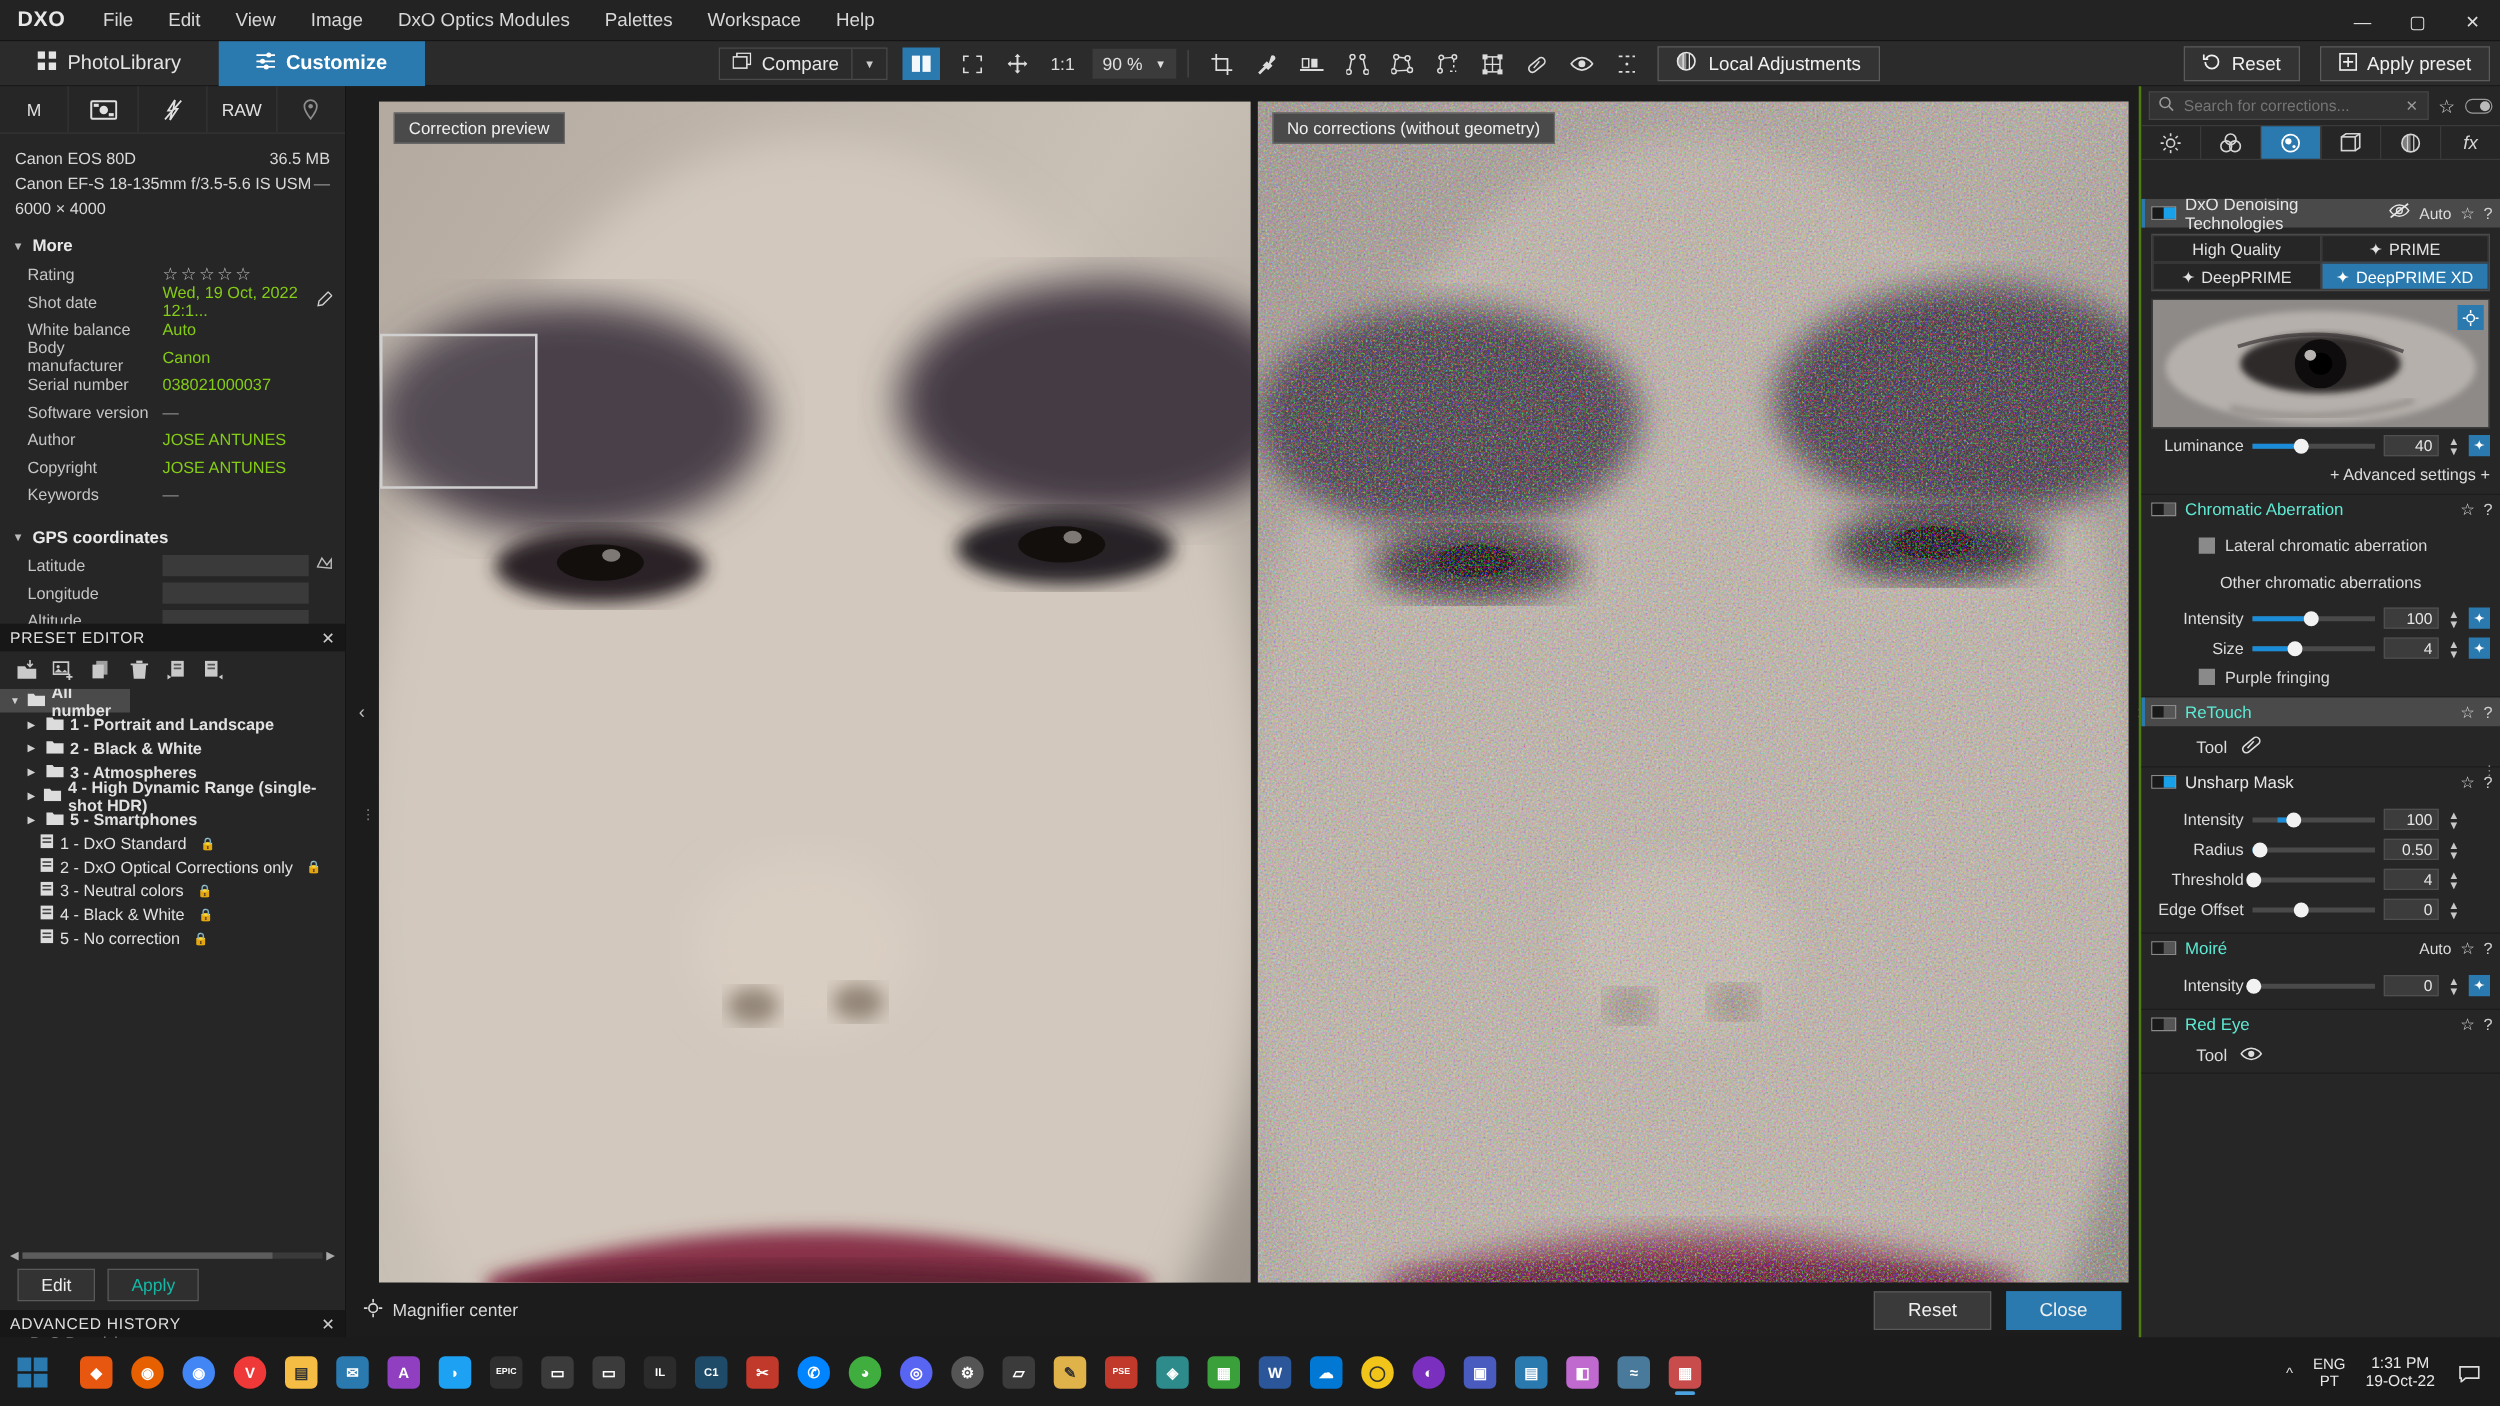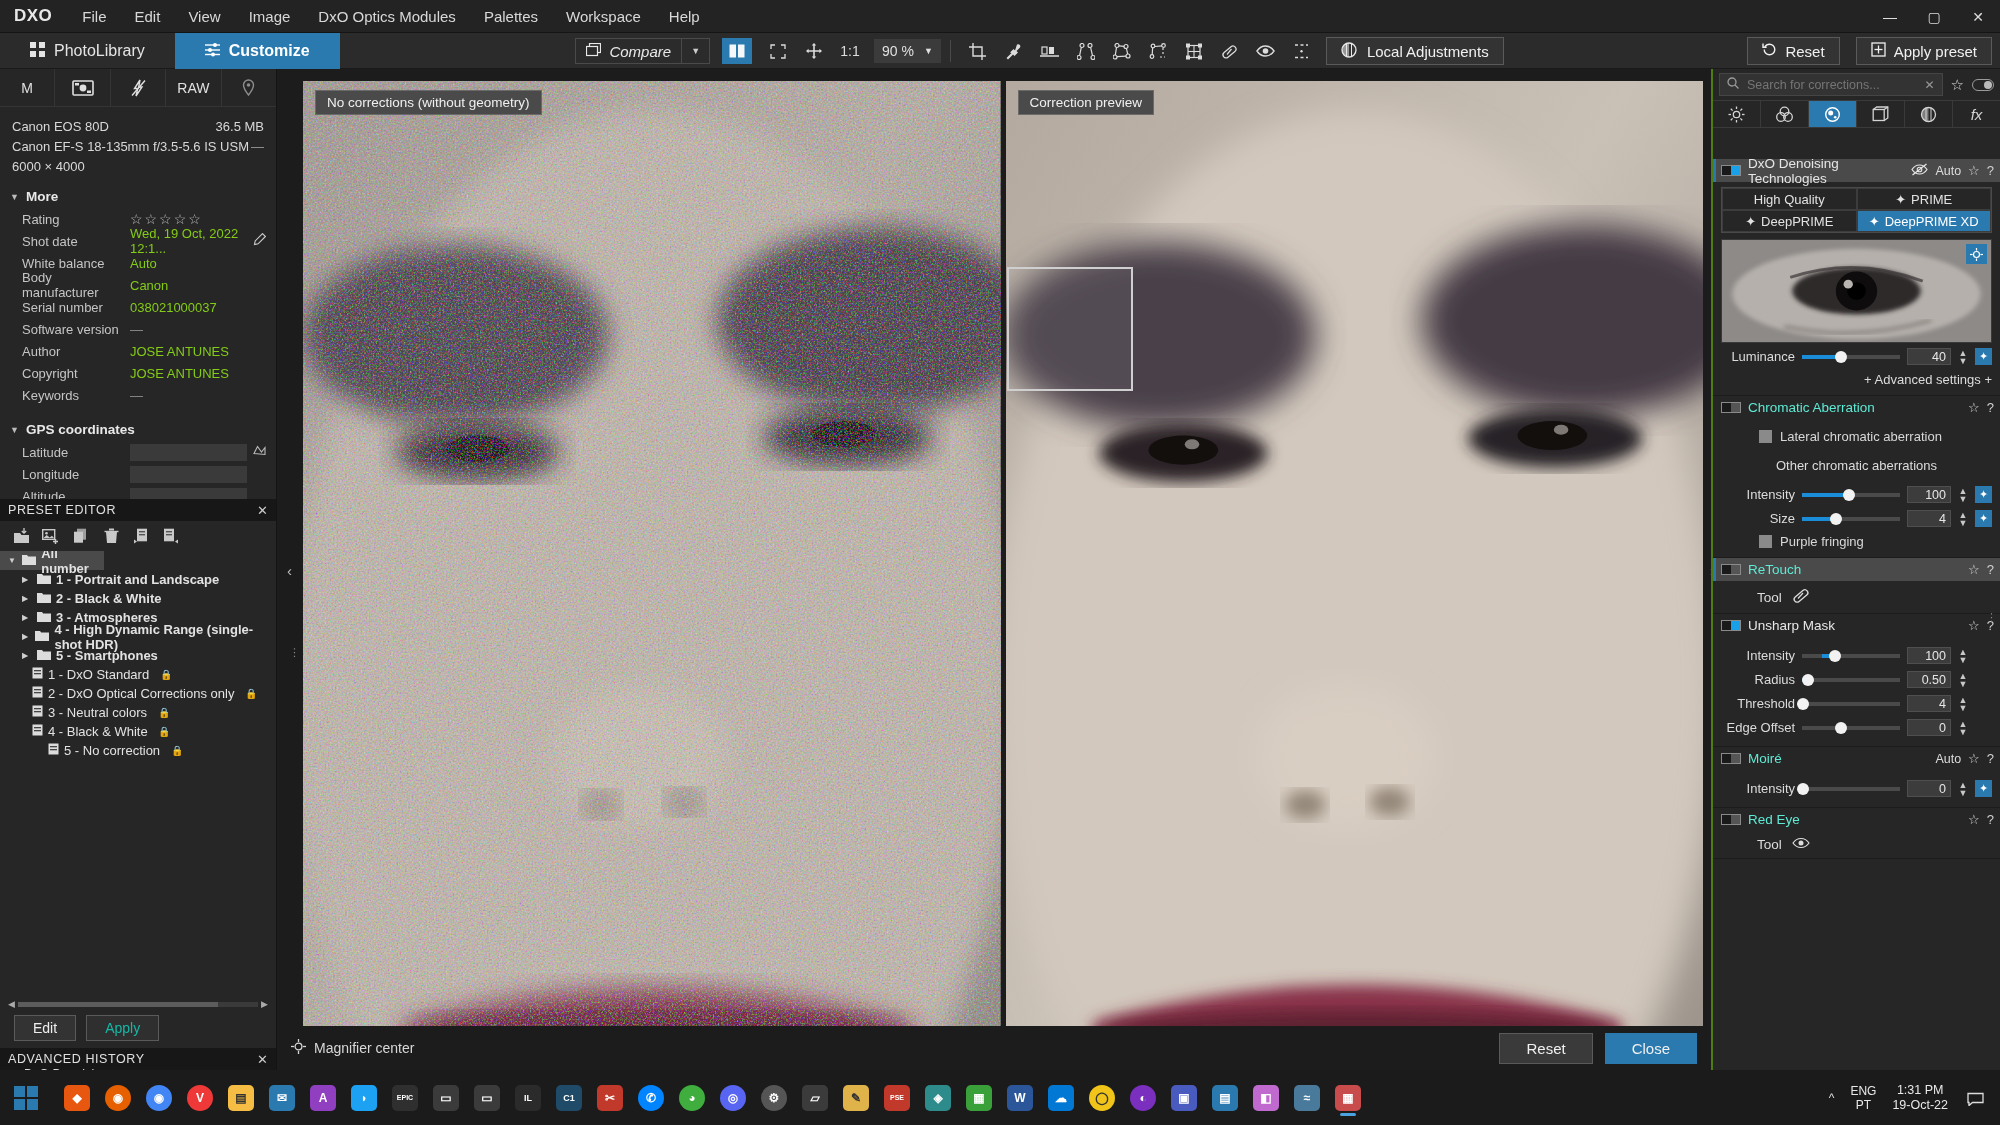--- a/index.html
+++ b/index.html
@@ -33,21 +33,21 @@
   }
   .tabbtn { display: flex; align-items: center; gap: 9px; padding: 0 30px; font-size: 16px;
             color: #e4e4e4; height: 36px; }
   .tabbtn.active { background: #2a7ab0; color: #fff; font-weight: 600; }
   .tb-spacer { flex: 1; }
   .tb-group { display: flex; align-items: center; height: 36px; }
   .tb-btn { display: flex; align-items: center; justify-content: center; min-width: 30px;
             height: 28px; margin: 4px 3px; color: #dcdcdc; font-size: 14px; padding: 0 4px; }
   .compare-box { display: flex; align-items: center; border: 1px solid #4a4a4a; height: 26px;
                  margin: 5px 0; }
-  .compare-main { display: flex; align-items: center; gap: 8px; padding: 0 10px; font-size: 15px; color: #e8e8e8; font-style: italic; }
+  .compare-main { display: flex; align-items: center; gap: 8px; padding: 0 10px; font-size: 15px; color: #e8e8e8; }
   .compare-arrow { border-left: 1px solid #4a4a4a; padding: 0 9px; font-size: 9px; color: #ccc;
                    height: 100%; display: flex; align-items: center; }
   .split-btn { background: #2a7ab0; width: 30px; height: 26px; margin: 5px 8px 5px 12px;
                display: flex; align-items: center; justify-content: center; }
   .zoomsel { background: #3b3b3b; height: 24px; display: flex; align-items: center; gap: 10px;
              padding: 0 8px; font-size: 14px; color: #e0e0e0; margin-left: 6px; }
   .divider-v { width: 1px; background: #4a4a4a; height: 22px; margin: 7px 9px; }
   .la-btn { display: flex; align-items: center; gap: 10px; border: 1px solid #5a5a5a;
             background: #333; height: 28px; margin: 4px 0 4px 6px; padding: 0 14px;
             font-size: 15px; color: #f0f0f0; }
@@ -650,21 +650,21 @@
       </div>
       <div class="tn" style="padding-left:32px">
         <span class="folder"><svg width="11" height="12" viewBox="0 0 11 12">
               <rect x="0.5" y="0.5" width="10" height="11" fill="#dcdcdc"></rect>
               <rect x="2" y="3" width="7" height="1.3" fill="#444"></rect>
               <rect x="2" y="6" width="7" height="1.3" fill="#444"></rect>
             </svg></span>
         <span class="tn-lbl">4 - Black &amp; White</span>
         <span class="lock">🔒</span>
       </div>
-      <div class="tn" style="padding-left:48px">
+      <div class="tn" style="padding-left:32px">
         <span class="folder"><svg width="11" height="12" viewBox="0 0 11 12">
               <rect x="0.5" y="0.5" width="10" height="11" fill="#dcdcdc"></rect>
               <rect x="2" y="3" width="7" height="1.3" fill="#444"></rect>
               <rect x="2" y="6" width="7" height="1.3" fill="#444"></rect>
             </svg></span>
         <span class="tn-lbl">5 - No correction</span>
         <span class="lock">🔒</span>
       </div>
     </div>
 
@@ -689,69 +689,20 @@
   <div class="ah-row" style="bottom:33px">
     <div class="ah-name">DxO Denoising Technol...</div>
     <div class="ah-val">DeepPRIME XD</div>
   </div>
 
   <div class="center">
     <div class="chev-l">‹</div>
     <div class="drag-dots">⋮</div>
 
     <div class="imgpane">
-
-      <div class="half">
-        <div class="badge">No corrections (without geometry)</div>
-        <svg class="face" viewBox="0 0 480 760" preserveAspectRatio="none">
-          <defs>
-            <linearGradient id="skinA" x1="0" y1="0" x2="1" y2="1">
-              <stop offset="0%" stop-color="#a89e96"></stop>
-                <stop offset="45%" stop-color="#bcb2a8"></stop>
-              <stop offset="100%" stop-color="#8e8880"></stop>
-            </linearGradient>
-            <radialGradient id="cheekA" cx="50%" cy="50%" r="50%">
-              <stop offset="0%" stop-color="#d8cdc2"></stop>
-                <stop offset="100%" stop-color="#d8cdc2" stop-opacity="0"></stop>
-            </radialGradient>
-            <filter id="noiseA" x="0" y="0" width="100%" height="100%">
-              <feTurbulence type="fractalNoise" baseFrequency="0.85" numOctaves="3" seed="7" result="n"></feTurbulence>
-              <feColorMatrix in="n" type="saturate" values="1.4" result="cn"></feColorMatrix>
-              <feComposite in="cn" in2="SourceGraphic" operator="in" result="cn2"></feComposite>
-              <feBlend in="SourceGraphic" in2="cn2" mode="overlay"></feBlend>
-            </filter>
-            <filter id="blurA">
-                <feGaussianBlur stdDeviation="9"></feGaussianBlur>
-              </filter>
-          </defs>
-          <g filter="url(#noiseA)">
-            <rect width="480" height="760" fill="url(#skinA)"></rect>
-            <ellipse cx="240" cy="420" rx="250" ry="400" fill="#c6bbb0" filter="url(#blurA)"></ellipse>
-
-            <ellipse cx="105" cy="175" rx="105" ry="62" fill="#4b4249" filter="url(#blurA)"></ellipse>
-            <ellipse cx="395" cy="165" rx="110" ry="64" fill="#463d45" filter="url(#blurA)"></ellipse>
-
-            <ellipse cx="120" cy="255" rx="56" ry="19" fill="#2a2428" filter="url(#blurA)"></ellipse>
-            <ellipse cx="375" cy="245" rx="58" ry="19" fill="#272126" filter="url(#blurA)"></ellipse>
-            <ellipse cx="120" cy="253" rx="22" ry="9" fill="#15120f"></ellipse>
-            <ellipse cx="372" cy="243" rx="22" ry="9" fill="#15120f"></ellipse>
-
-            <ellipse cx="232" cy="465" rx="60" ry="48" fill="#cfc4b8" filter="url(#blurA)"></ellipse>
-            <ellipse cx="205" cy="498" rx="13" ry="9" fill="#8c7f74" filter="url(#blurA)"></ellipse>
-            <ellipse cx="262" cy="496" rx="13" ry="9" fill="#8c7f74" filter="url(#blurA)"></ellipse>
-
-            <path d="M70 650 Q240 600 420 650 Q420 720 240 735 Q60 720 70 650Z" fill="#7e2c42" filter="url(#blurA)"></path>
-            <path d="M70 652 Q240 632 420 652 Q300 676 240 672 Q180 676 70 652Z" fill="#5c1f30" filter="url(#blurA)"></path>
-            <ellipse cx="245" cy="700" rx="150" ry="28" fill="#8e3550" opacity=".7" filter="url(#blurA)"></ellipse>
-
-            <ellipse cx="240" cy="760" rx="230" ry="60" fill="#9d9289" filter="url(#blurA)"></ellipse>
-          </g>
-          <rect width="480" height="760" fill="#7f7f88" opacity=".10"></rect>
-        </svg>
-      </div>
 
       <div class="half">
         <div class="badge">Correction preview</div>
         <div class="magbox" style="left:1px;top:186px;width:126px;height:124px"></div>
         <svg class="face" viewBox="0 0 480 760" preserveAspectRatio="none">
           <defs>
             <linearGradient id="skinB" x1="0" y1="0" x2="1" y2="1">
               <stop offset="0%" stop-color="#b3a99f"></stop>
                 <stop offset="45%" stop-color="#c9c0b6"></stop>
               <stop offset="100%" stop-color="#978f87"></stop>
@@ -774,20 +725,69 @@
           <ellipse cx="128" cy="250" rx="5" ry="3.5" fill="#d8d2cc" opacity=".55"></ellipse>
           <ellipse cx="382" cy="240" rx="5" ry="3.5" fill="#d8d2cc" opacity=".55"></ellipse>
           <ellipse cx="234" cy="465" rx="62" ry="50" fill="#d9cec2" filter="url(#blurB)"></ellipse>
           <ellipse cx="206" cy="498" rx="14" ry="10" fill="#938678" filter="url(#blurBs)"></ellipse>
           <ellipse cx="264" cy="496" rx="14" ry="10" fill="#938678" filter="url(#blurBs)"></ellipse>
           <path d="M60 648 Q240 596 424 648 Q424 722 240 738 Q52 722 60 648Z" fill="#88314a" filter="url(#blurBs)"></path>
           <path d="M62 650 Q240 630 422 650 Q300 678 240 674 Q180 678 62 650Z" fill="#5f2033" filter="url(#blurBs)"></path>
           <ellipse cx="246" cy="702" rx="152" ry="29" fill="#993c58" opacity=".75" filter="url(#blurBs)"></ellipse>
           <path d="M206 668 q8 -10 16 0 q-8 8 -16 0Z" fill="#e8e2dc" opacity=".8"></path>
           <ellipse cx="240" cy="760" rx="230" ry="62" fill="#a79c93" filter="url(#blurB)"></ellipse>
+        </svg>
+      </div>
+
+      <div class="half">
+        <div class="badge">No corrections (without geometry)</div>
+        <svg class="face" viewBox="0 0 480 760" preserveAspectRatio="none">
+          <defs>
+            <linearGradient id="skinA" x1="0" y1="0" x2="1" y2="1">
+              <stop offset="0%" stop-color="#a89e96"></stop>
+                <stop offset="45%" stop-color="#bcb2a8"></stop>
+              <stop offset="100%" stop-color="#8e8880"></stop>
+            </linearGradient>
+            <radialGradient id="cheekA" cx="50%" cy="50%" r="50%">
+              <stop offset="0%" stop-color="#d8cdc2"></stop>
+                <stop offset="100%" stop-color="#d8cdc2" stop-opacity="0"></stop>
+            </radialGradient>
+            <filter id="noiseA" x="0" y="0" width="100%" height="100%">
+              <feTurbulence type="fractalNoise" baseFrequency="0.85" numOctaves="3" seed="7" result="n"></feTurbulence>
+              <feColorMatrix in="n" type="saturate" values="1.4" result="cn"></feColorMatrix>
+              <feComposite in="cn" in2="SourceGraphic" operator="in" result="cn2"></feComposite>
+              <feBlend in="SourceGraphic" in2="cn2" mode="overlay"></feBlend>
+            </filter>
+            <filter id="blurA">
+                <feGaussianBlur stdDeviation="9"></feGaussianBlur>
+              </filter>
+          </defs>
+          <g filter="url(#noiseA)">
+            <rect width="480" height="760" fill="url(#skinA)"></rect>
+            <ellipse cx="240" cy="420" rx="250" ry="400" fill="#c6bbb0" filter="url(#blurA)"></ellipse>
+
+            <ellipse cx="105" cy="175" rx="105" ry="62" fill="#4b4249" filter="url(#blurA)"></ellipse>
+            <ellipse cx="395" cy="165" rx="110" ry="64" fill="#463d45" filter="url(#blurA)"></ellipse>
+
+            <ellipse cx="120" cy="255" rx="56" ry="19" fill="#2a2428" filter="url(#blurA)"></ellipse>
+            <ellipse cx="375" cy="245" rx="58" ry="19" fill="#272126" filter="url(#blurA)"></ellipse>
+            <ellipse cx="120" cy="253" rx="22" ry="9" fill="#15120f"></ellipse>
+            <ellipse cx="372" cy="243" rx="22" ry="9" fill="#15120f"></ellipse>
+
+            <ellipse cx="232" cy="465" rx="60" ry="48" fill="#cfc4b8" filter="url(#blurA)"></ellipse>
+            <ellipse cx="205" cy="498" rx="13" ry="9" fill="#8c7f74" filter="url(#blurA)"></ellipse>
+            <ellipse cx="262" cy="496" rx="13" ry="9" fill="#8c7f74" filter="url(#blurA)"></ellipse>
+
+            <path d="M70 650 Q240 600 420 650 Q420 720 240 735 Q60 720 70 650Z" fill="#7e2c42" filter="url(#blurA)"></path>
+            <path d="M70 652 Q240 632 420 652 Q300 676 240 672 Q180 676 70 652Z" fill="#5c1f30" filter="url(#blurA)"></path>
+            <ellipse cx="245" cy="700" rx="150" ry="28" fill="#8e3550" opacity=".7" filter="url(#blurA)"></ellipse>
+
+            <ellipse cx="240" cy="760" rx="230" ry="60" fill="#9d9289" filter="url(#blurA)"></ellipse>
+          </g>
+          <rect width="480" height="760" fill="#7f7f88" opacity=".10"></rect>
         </svg>
       </div>
     </div>
 
     <div class="statusbar">
       <div class="magcenter">
         <span>
           <svg width="15" height="15" viewBox="0 0 15 15">
               <circle cx="7.5" cy="7.5" r="3.4" fill="none" stroke="#d8d8d8" stroke-width="1.3"></circle>
               <line x1="7.5" y1="0" x2="7.5" y2="3" stroke="#d8d8d8" stroke-width="1.3"></line>

